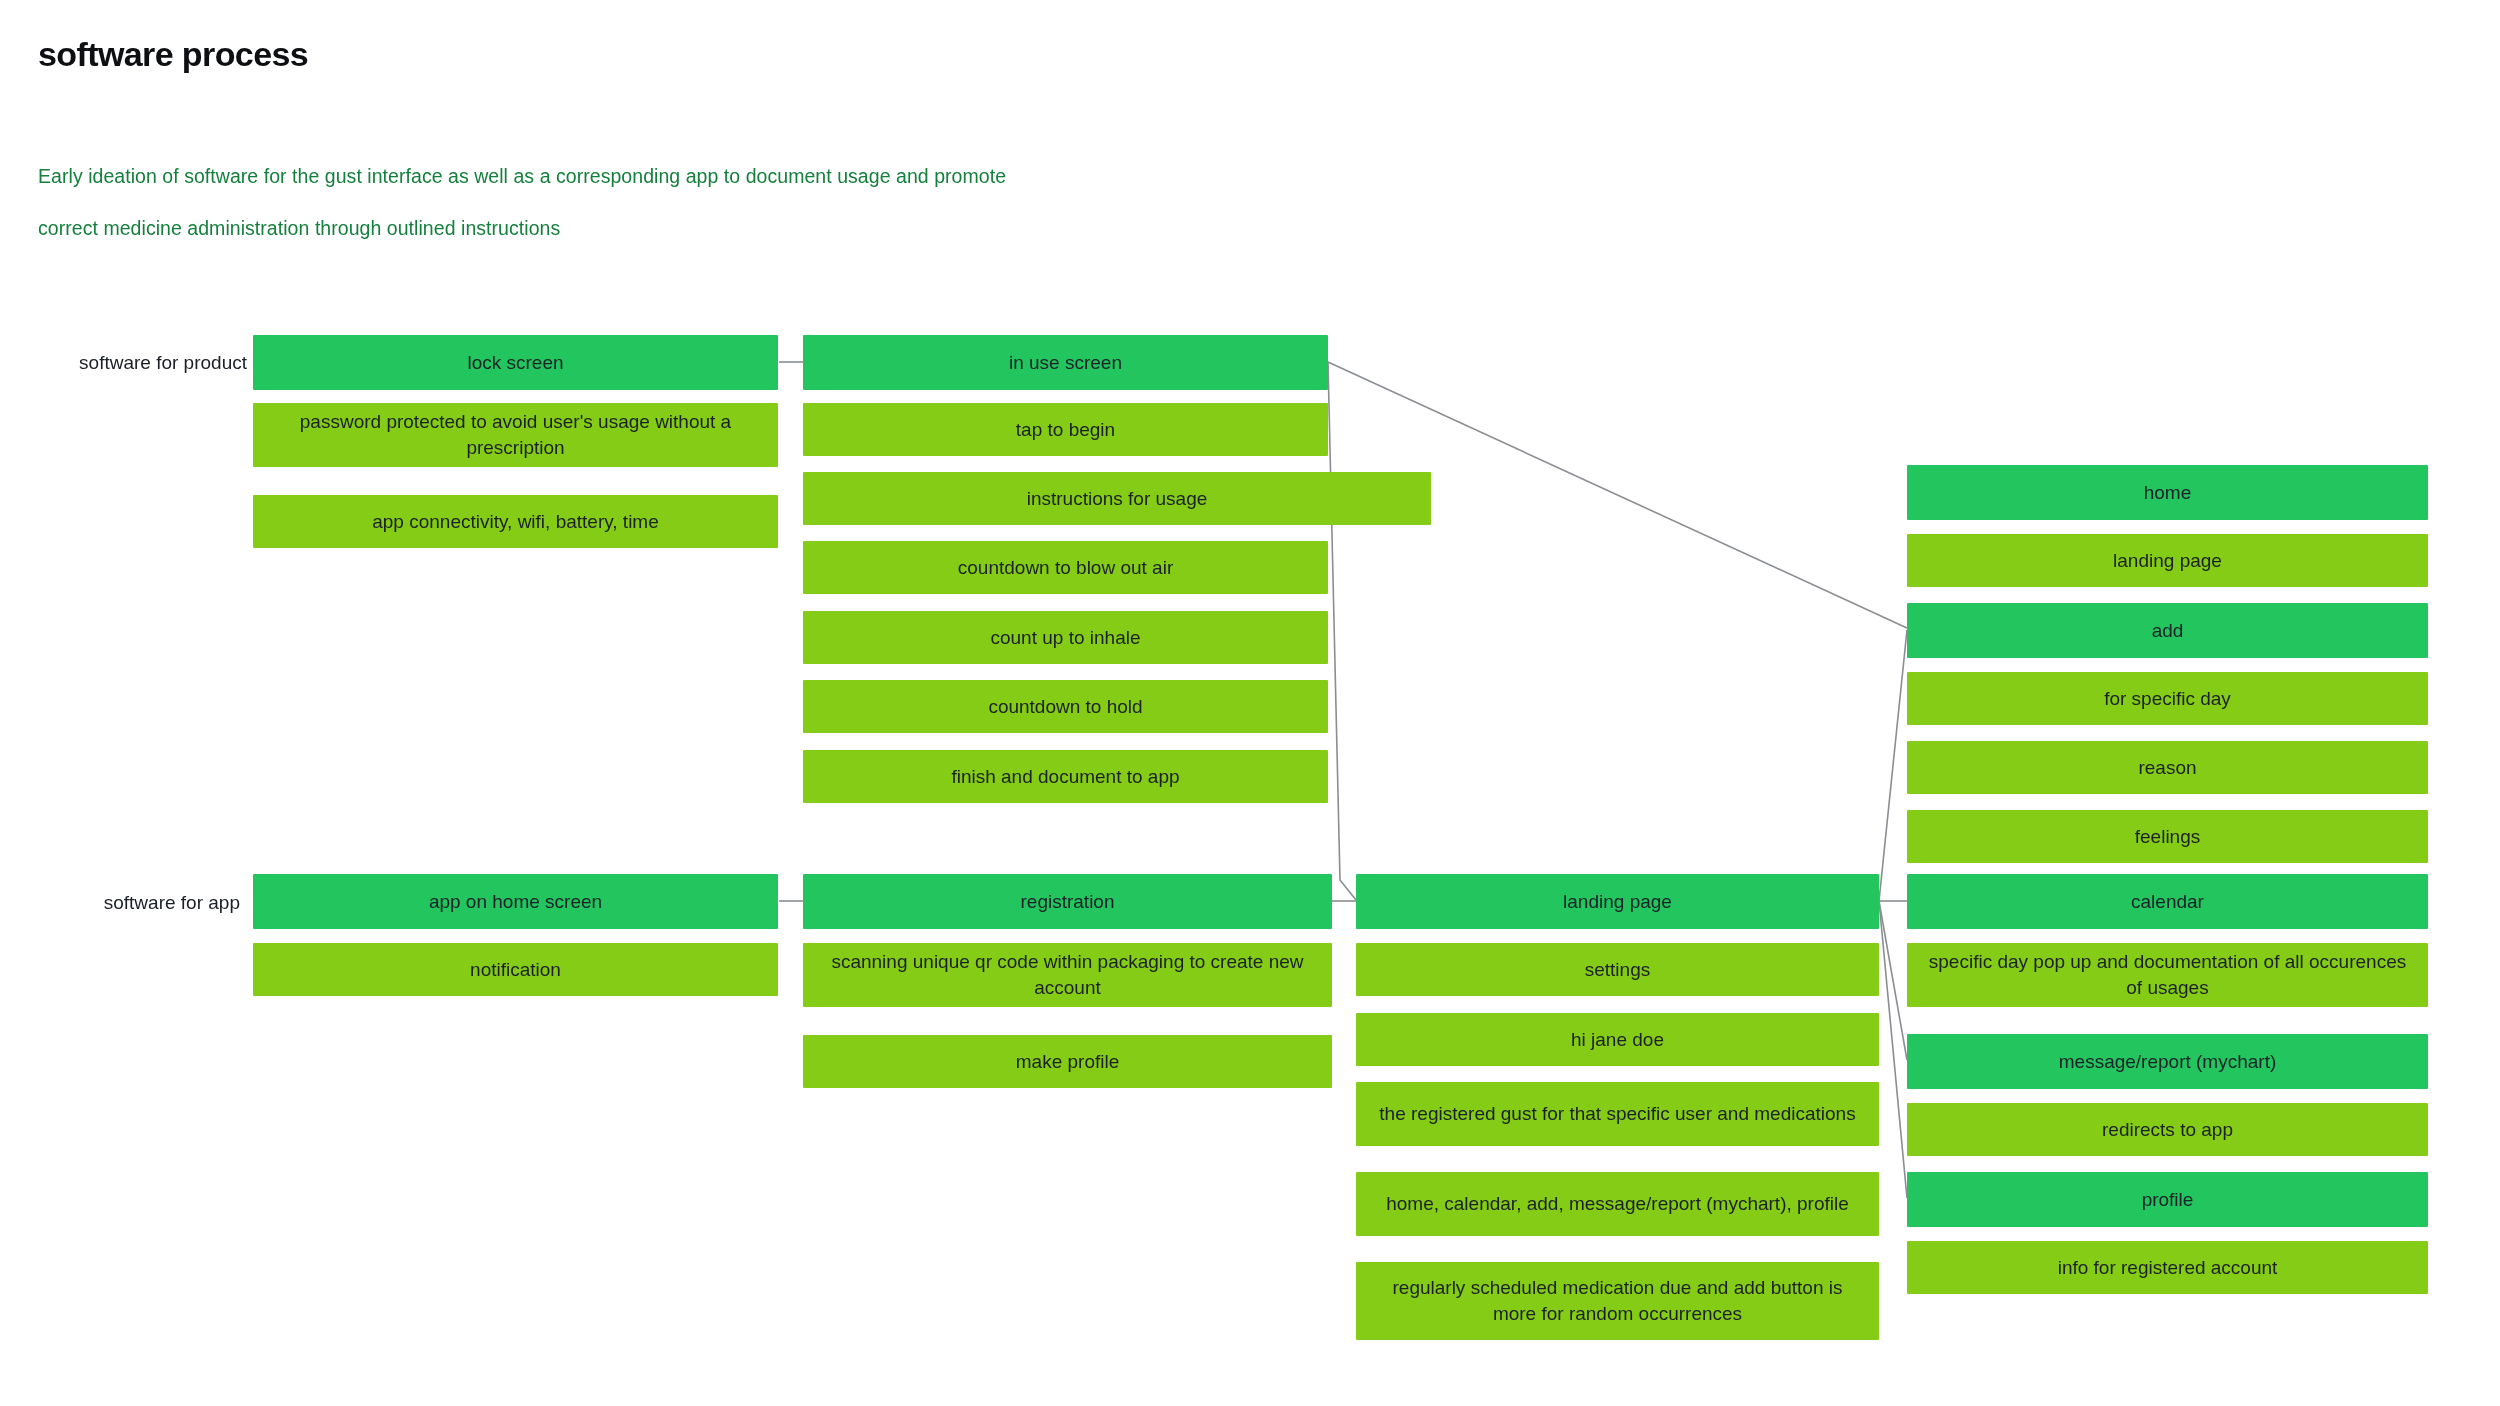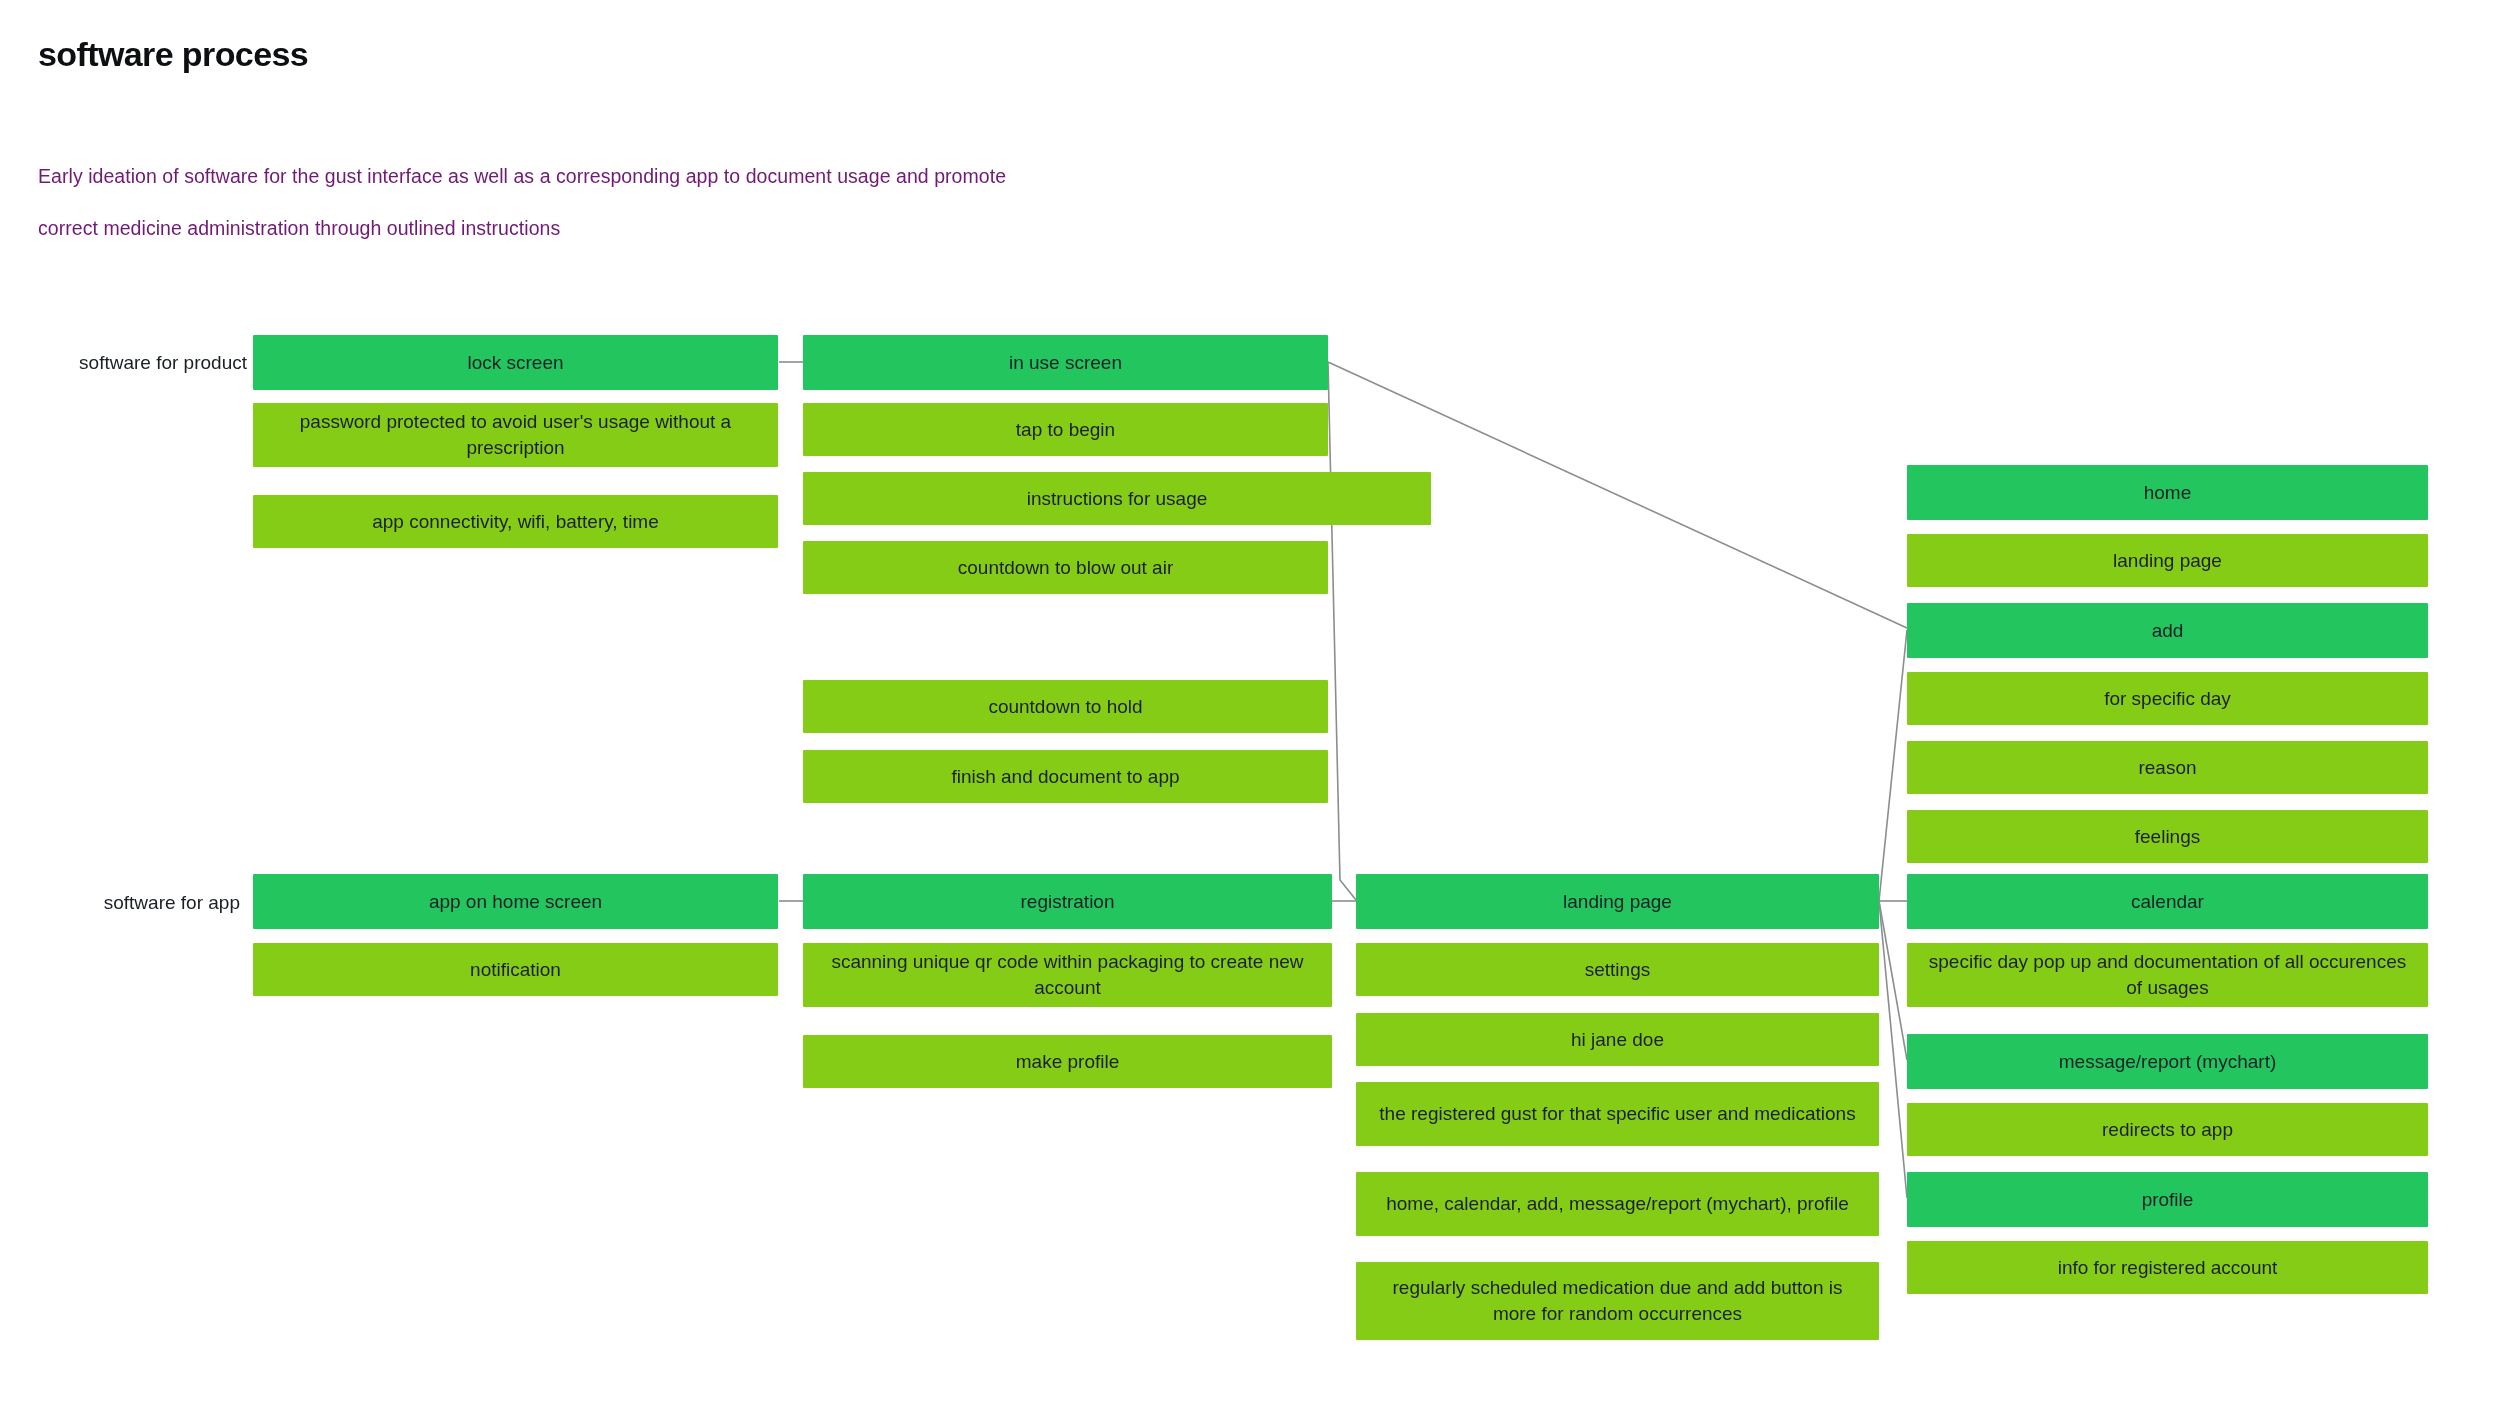--- a/index.html
+++ b/index.html
@@ -33,21 +33,21 @@
     font-weight: 700;
     letter-spacing: -0.6px;
     color: #0d0f12;
     white-space: nowrap;
   }
   .subtitle-line {
     position: absolute;
     left: 38px;
     font-size: 19.5px;
     font-weight: 400;
-    color: #701a75;
+    color: #15803d;
     white-space: nowrap;
     letter-spacing: 0.05px;
   }
   .subtitle-line.l1 { top: 165px; }
   .subtitle-line.l2 { top: 217px; }
 
   
   .row-label {
     position: absolute;
     font-size: 19px;
@@ -130,20 +130,21 @@
   <div class="node body" style="left:253px; top:495px; width:525px; height:53px;">app connectivity, wifi, battery, time</div>
 
   <div class="node head" style="left:803px; top:335px; width:525px; height:55px;">in use screen</div>
 
   <div class="node body" style="left:803px; top:403px; width:525px; height:53px;">tap to begin</div>
 
   <div class="node body" style="left:803px; top:472px; width:628px; height:53px;">instructions for usage</div>
 
   <div class="node body" style="left:803px; top:541px; width:525px; height:53px;">countdown to blow out air</div>
 
+  <div class="node body" style="left:803px; top:611px; width:525px; height:53px;">count up to inhale</div>
 
   <div class="node body" style="left:803px; top:680px; width:525px; height:53px;">countdown to hold</div>
 
   <div class="node body" style="left:803px; top:750px; width:525px; height:53px;">finish and document to app</div>
 
   <div class="node head" style="left:253px; top:874px; width:525px; height:55px;">app on home screen</div>
 
   <div class="node body" style="left:253px; top:943px; width:525px; height:53px;">notification</div>
 
   <div class="node head" style="left:803px; top:874px; width:529px; height:55px;">registration</div>

